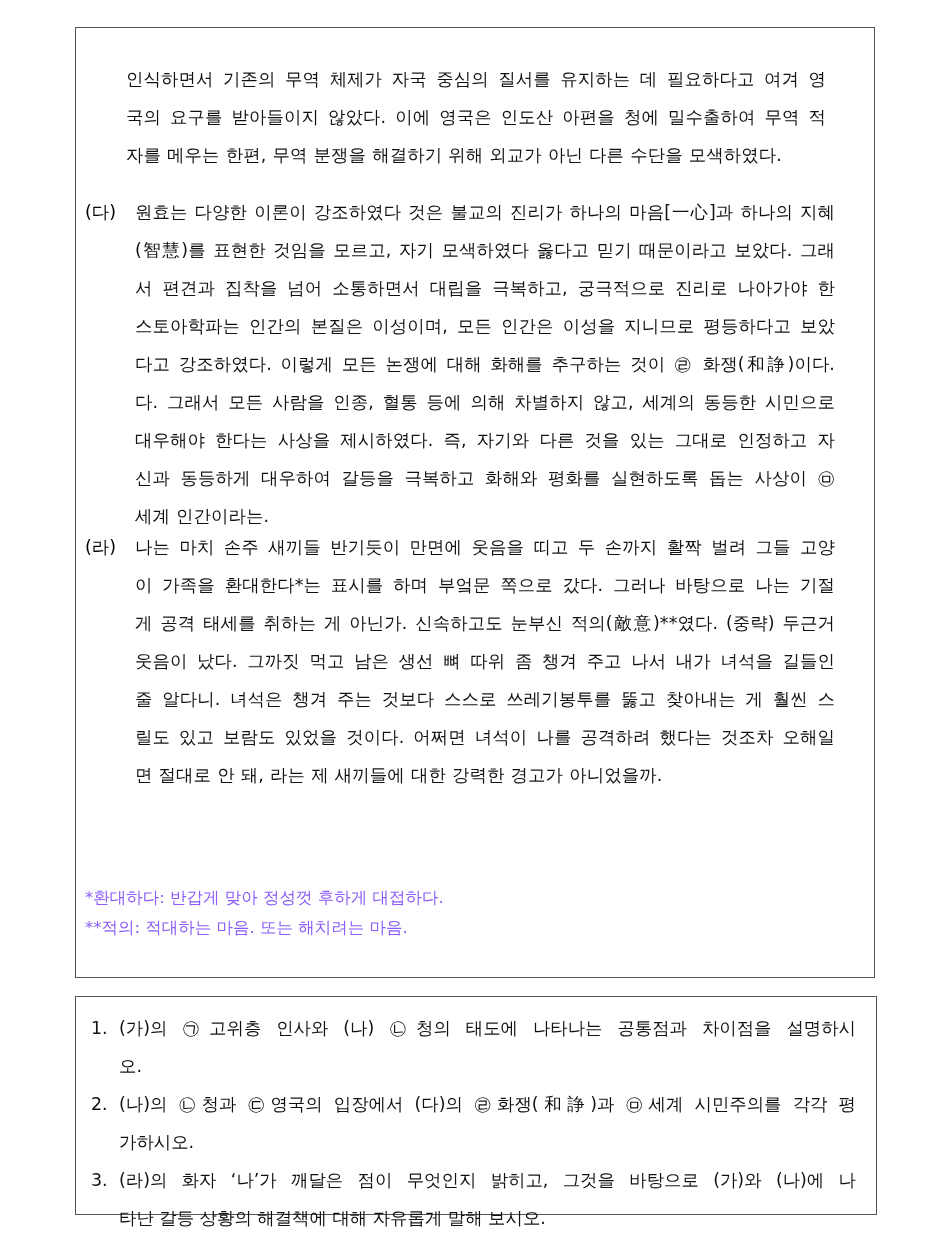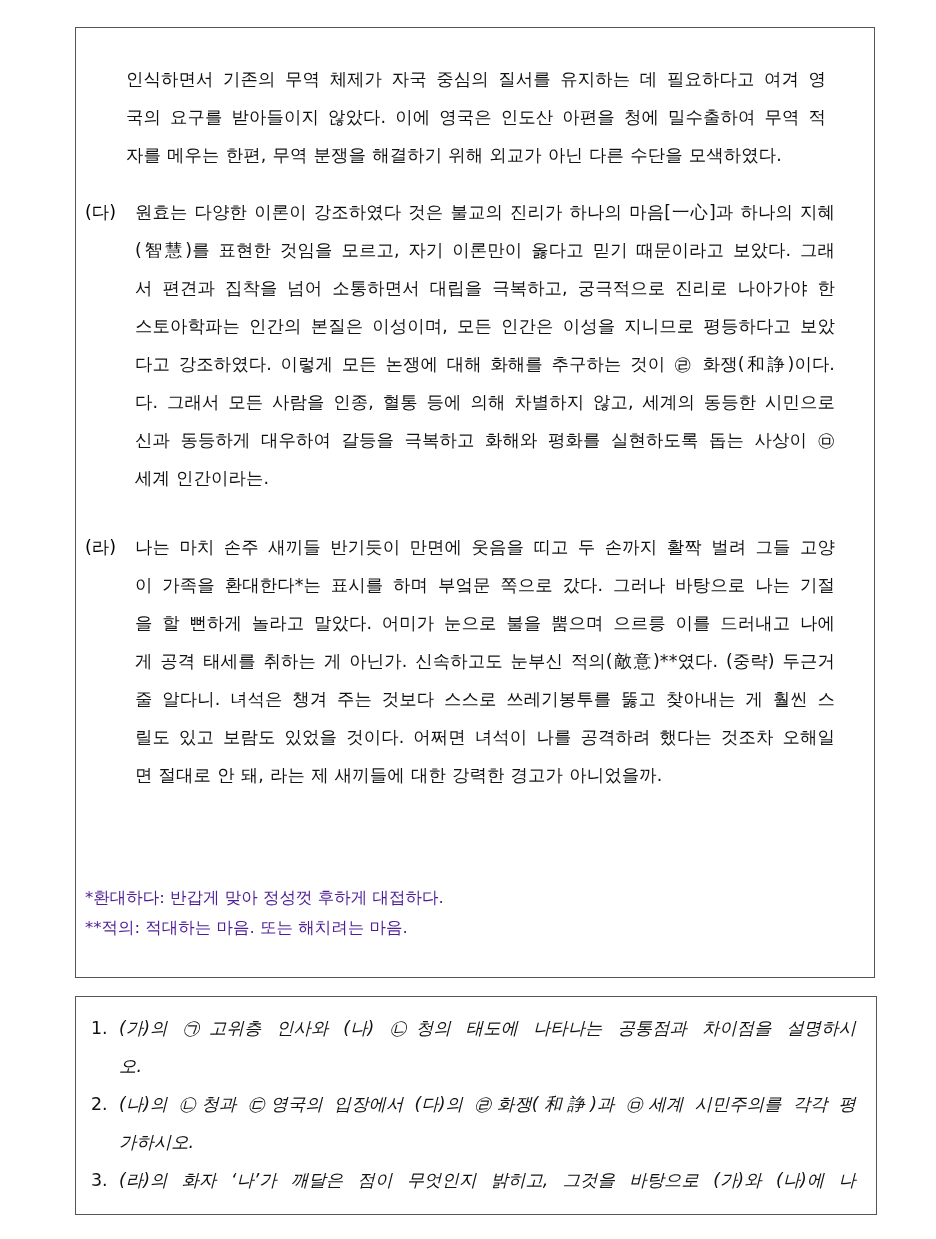--- a/index.html
+++ b/index.html
@@ -85,21 +85,21 @@
   #para-da { left: 9px; top: 165px; }
   #para-ra { left: 9px; top: 500px; }
 
   .footnotes {
     position: absolute;
     left: 9px;
     top: 855px;
     width: 760px;
     font-size: 16.5px;
     line-height: 30px;
-    color: #4c1d95;
+    color: #8b5cf6;
   }
   .footnotes .fn {
     display: block;
     white-space: nowrap;
   }
 
   
   .question-box {
     position: absolute;
     left: 63px;
@@ -129,21 +129,20 @@
     position: absolute;
     left: 5px;
     top: 0;
     width: 26px;
     text-align: left;
     white-space: nowrap;
   }
   .qitem .qbody {
     margin-left: 33px;
     width: 737px;
-    font-style: italic;
   }
   .qitem .ln {
     display: block;
     text-align: justify;
     text-align-last: justify;
     white-space: nowrap;
   }
   .qitem .ln.last {
     text-align: left;
     text-align-last: left;
@@ -159,37 +158,38 @@
     <div class="para p-cont">
       <span class="ln">인식하면서 기존의 무역 체제가 자국 중심의 질서를 유지하는 데 필요하다고 여겨 영</span>
       <span class="ln">국의 요구를 받아들이지 않았다. 이에 영국은 인도산 아편을 청에 밀수출하여 무역 적</span>
       <span class="ln last">자를 메우는 한편, 무역 분쟁을 해결하기 위해 외교가 아닌 다른 수단을 모색하였다.</span>
     </div>
 
     <div class="p-label-block" id="para-da">
       <span class="lbl">(다)</span>
       <div class="para body">
         <span class="ln">원효는 다양한 이론이 강조하였다 것은 불교의 진리가 하나의 마음[一心]과 하나의 지혜</span>
-        <span class="ln">(智慧)를 표현한 것임을 모르고, 자기 이론만이 옳다고 믿기 때문이라고 보았다. 그래</span>
+        <span class="ln">(智慧)를 표현한 것임을 모르고, 자기 모색하였다 옳다고 믿기 때문이라고 보았다. 그래</span>
         <span class="ln">서 편견과 집착을 넘어 소통하면서 대립을 극복하고, 궁극적으로 진리로 나아가야 한</span>
         <span class="ln">스토아학파는 인간의 본질은 이성이며, 모든 인간은 이성을 지니므로 평등하다고 보았</span>
         <span class="ln">다고 강조하였다. 이렇게 모든 논쟁에 대해 화해를 추구하는 것이 ㉣ 화쟁(和諍)이다.</span>
         <span class="ln">다. 그래서 모든 사람을 인종, 혈통 등에 의해 차별하지 않고, 세계의 동등한 시민으로</span>
+        <span class="ln">대우해야 한다는 사상을 제시하였다. 즉, 자기와 다른 것을 있는 그대로 인정하고 자</span>
         <span class="ln">신과 동등하게 대우하여 갈등을 극복하고 화해와 평화를 실현하도록 돕는 사상이 ㉤</span>
         <span class="ln last">세계 인간이라는.</span>
       </div>
     </div>
 
     <div class="p-label-block" id="para-ra">
       <span class="lbl">(라)</span>
       <div class="para body">
         <span class="ln">나는 마치 손주 새끼들 반기듯이 만면에 웃음을 띠고 두 손까지 활짝 벌려 그들 고양</span>
         <span class="ln">이 가족을 환대한다*는 표시를 하며 부엌문 쪽으로 갔다. 그러나 바탕으로 나는 기절</span>
-        <span class="ln">을 할 뻔하게 놀라고 말았다. 어미가 눈으로 불을 뿜으며 으르릉 이를 드러내고 나에</span>
         <span class="ln">게 공격 태세를 취하는 게 아닌가. 신속하고도 눈부신 적의(敵意)**였다. (중략) 두근거</span>
+        <span class="ln">웃음이 났다. 그까짓 먹고 남은 생선 뼈 따위 좀 챙겨 주고 나서 내가 녀석을 길들인</span>
         <span class="ln">줄 알다니. 녀석은 챙겨 주는 것보다 스스로 쓰레기봉투를 뚫고 찾아내는 게 훨씬 스</span>
         <span class="ln">릴도 있고 보람도 있었을 것이다. 어쩌면 녀석이 나를 공격하려 했다는 것조차 오해일</span>
         <span class="ln last">면 절대로 안 돼, 라는 제 새끼들에 대한 강력한 경고가 아니었을까.</span>
       </div>
     </div>
 
     <div class="footnotes">
       <span class="fn">*환대하다: 반갑게 맞아 정성껏 후하게 대접하다.</span>
       <span class="fn">**적의: 적대하는 마음. 또는 해치려는 마음.</span>
     </div>
@@ -212,19 +212,20 @@
         <div class="qbody">
           <span class="ln">(나)의 ㉡청과 ㉢영국의 입장에서 (다)의 ㉣화쟁(和諍)과 ㉤세계 시민주의를 각각 평</span>
           <span class="ln last">가하시오.</span>
         </div>
       </div>
 
       <div class="qitem">
         <span class="qnum">3.</span>
         <div class="qbody">
           <span class="ln">(라)의 화자 ‘나’가 깨달은 점이 무엇인지 밝히고, 그것을 바탕으로 (가)와 (나)에 나</span>
+          <span class="ln last">타난 갈등 상황의 해결책에 대해 자유롭게 말해 보시오.</span>
         </div>
       </div>
 
     </div>
   </div>
 
 </div>
 
 </body></html>

